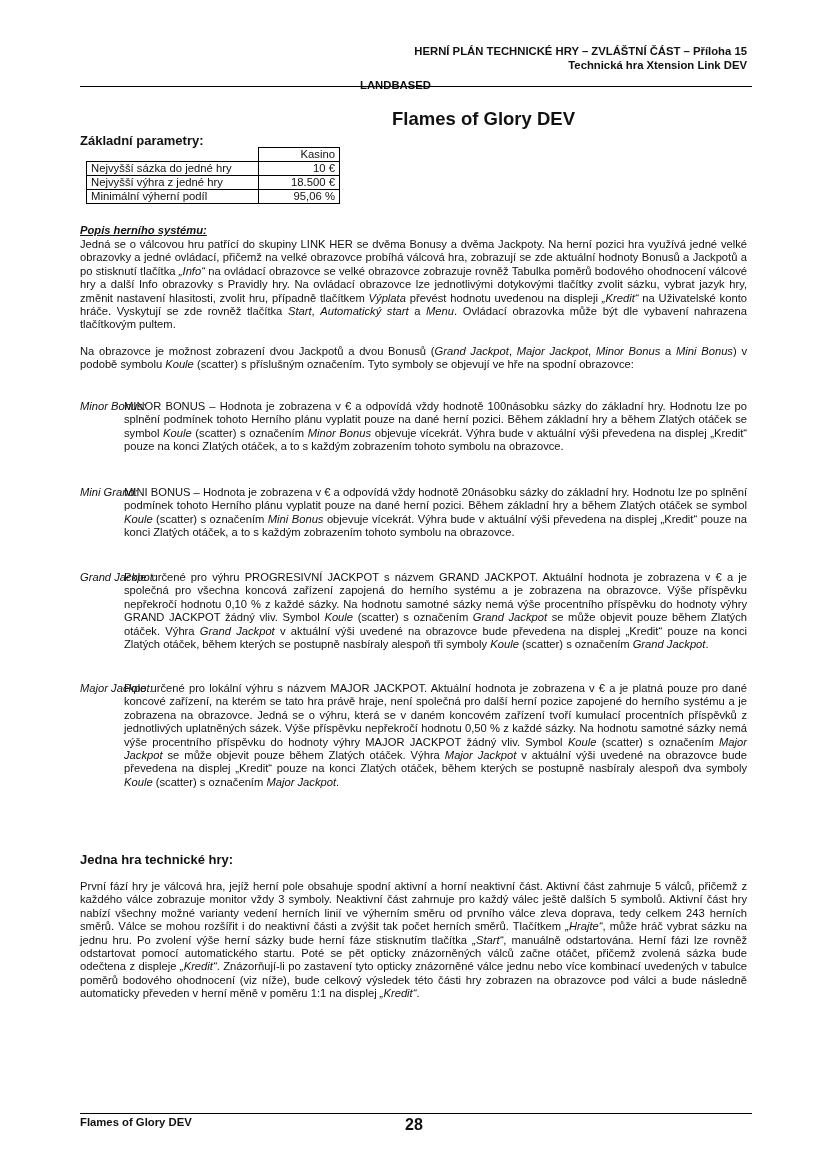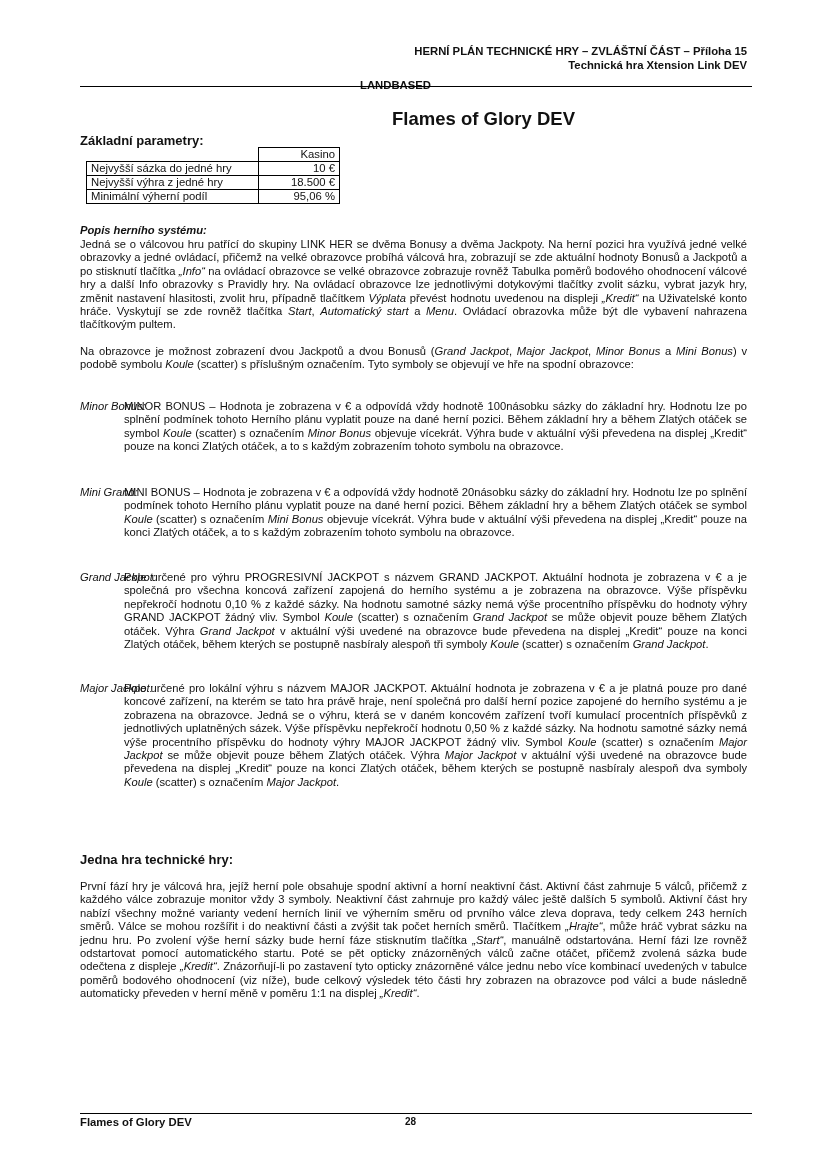--- a/index.html
+++ b/index.html
@@ -15,27 +15,27 @@
            font-weight: bold; font-size: 18.5px; }
   .h2 { position: absolute; left: 80px; font-weight: bold; font-size: 13px; }
   table.params { position: absolute; left: 86px; top: 147px; border-collapse: collapse; font-size: 11.3px; line-height: 13px; }
   table.params td { border: 1.5px solid #000; padding: 0 4px; height: 13px; }
   table.params td.empty { border: none; }
   table.params td.val { text-align: right; width: 72px; }
   table.params td.lbl { width: 163px; }
   table.params td.kas { text-align: right; }
   .para { position: absolute; left: 80px; width: 667px; font-size: 11.2px; line-height: 13.4px; text-align: justify; }
   .ital { font-style: italic; }
-  .sub-h { font-weight: bold; font-style: italic; }
+  .sub-h { font-weight: bold; font-style: italic; text-decoration: underline; }
   .def { position: absolute; left: 80px; width: 667px; font-size: 11.2px; line-height: 13.4px; }
   .def-term { position: absolute; left: 0; top: 0; font-style: italic; }
   .def-body { margin-left: 44px; text-align: justify; }
   .ftr-rule { position: absolute; left: 80px; right: 75px; top: 1113px; border-top: 1px solid #000; }
   .ftr-left { position: absolute; left: 80px; top: 1116px; font-weight: bold; font-size: 11.3px; }
-  .ftr-page { position: absolute; left: 405px; top: 1116px; font-weight: bold; font-size: 10px; }
+  .ftr-page { position: absolute; left: 405px; top: 1116px; font-weight: bold; font-size: 16px; }
 </style>
 </head>
 <body>
 
 <div class="hdr">
   <div class="hdr-line1">HERNÍ PLÁN TECHNICKÉ HRY – ZVLÁŠTNÍ ČÁST – Příloha 15</div>
   <div class="hdr-line2">
     <span class="hdr-left">LANDBASED</span>
     <span class="hdr-right">Technická hra Xtension Link DEV</span>
   </div>

